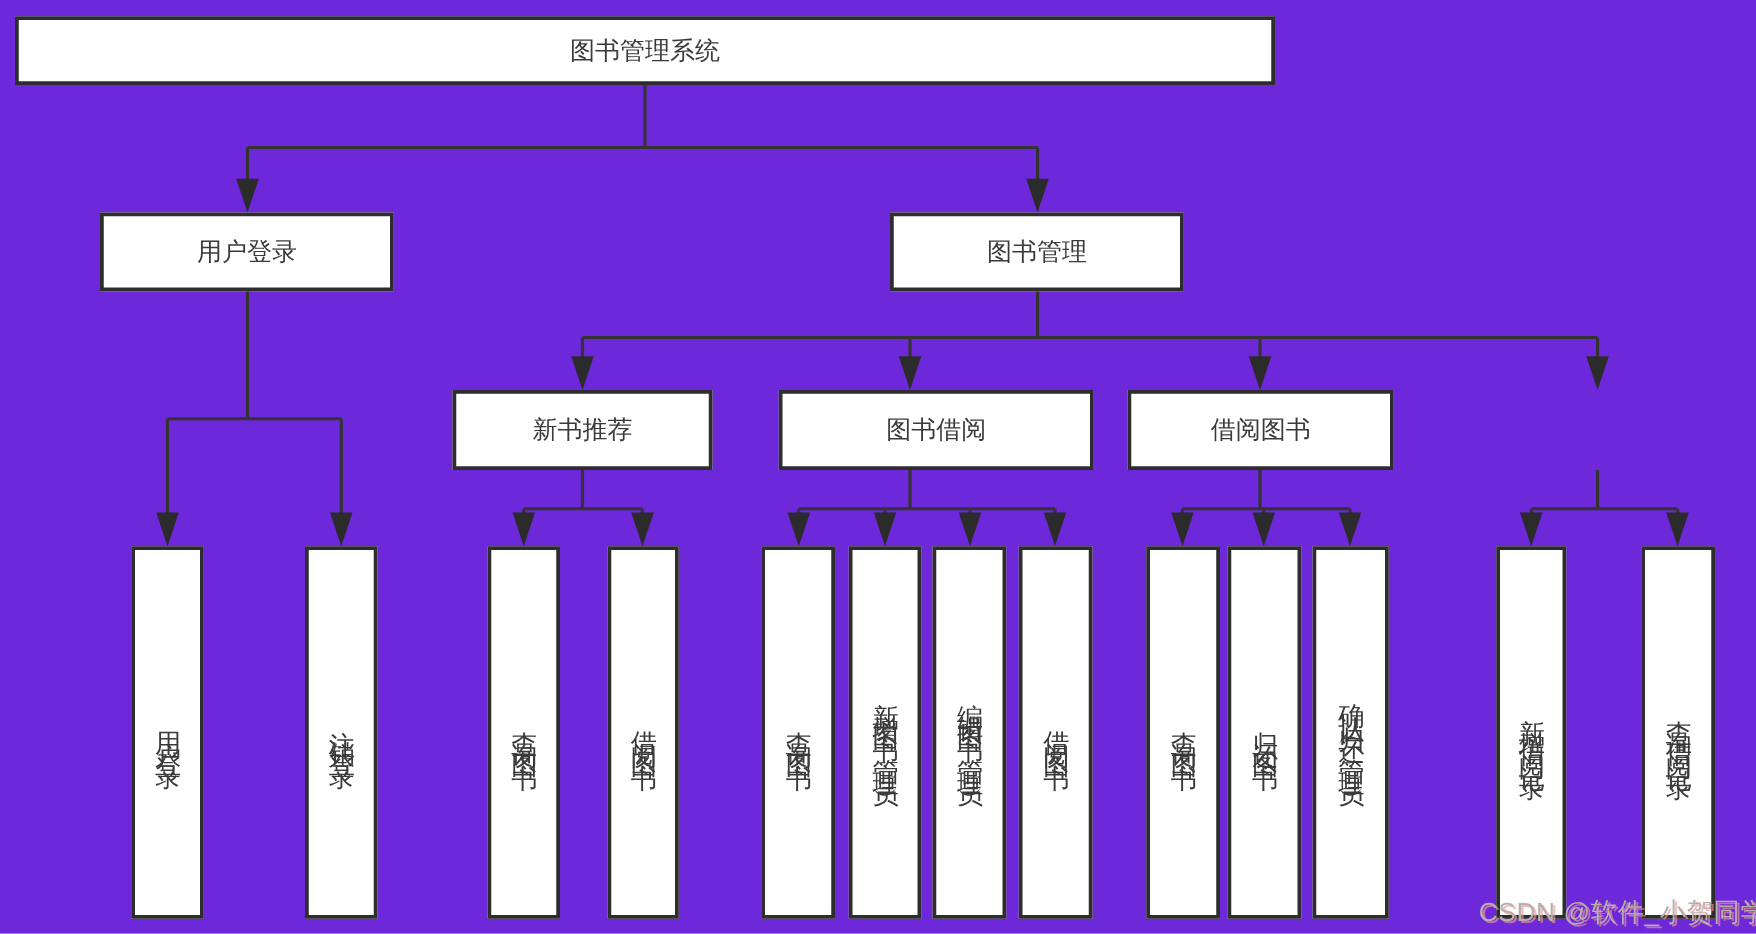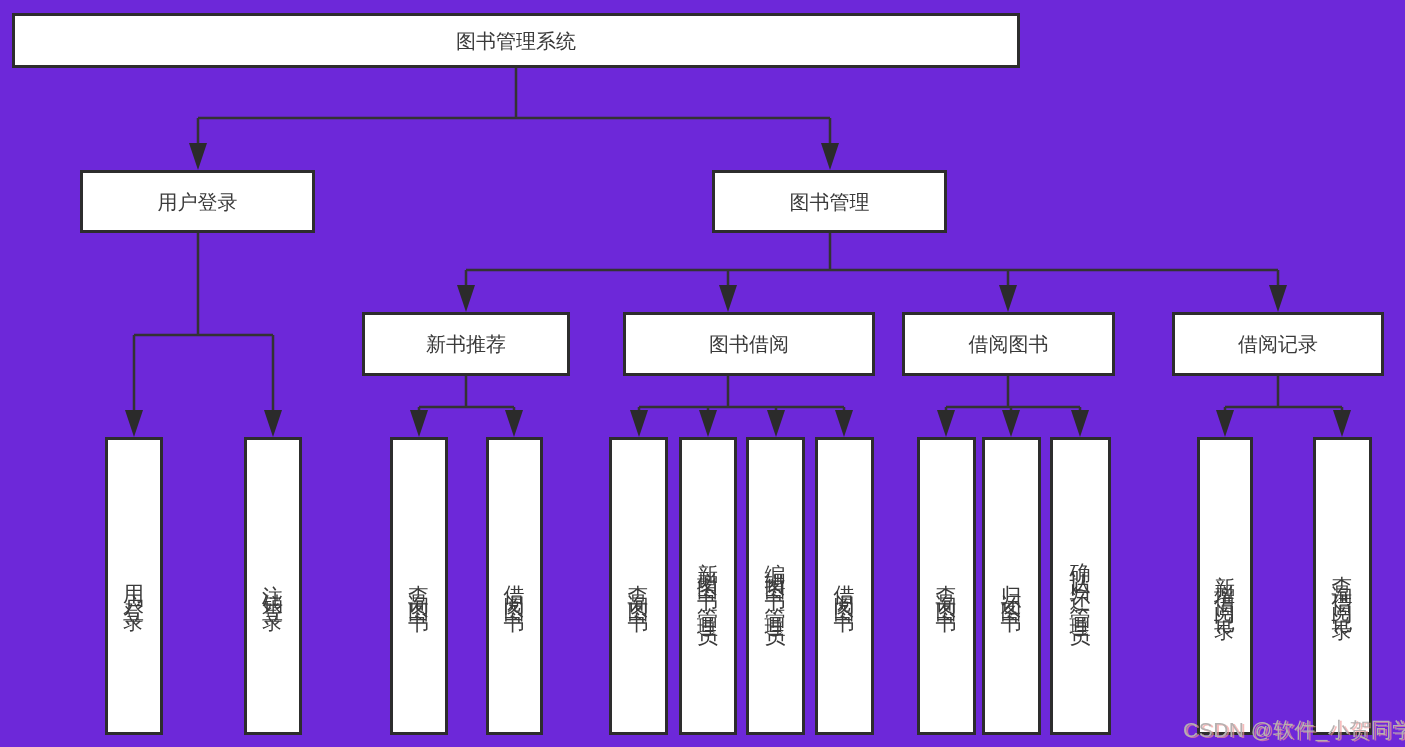--- a/index.html
+++ b/index.html
@@ -107,21 +107,20 @@
     </svg>
 
   <div class="box n-root">图书管理系统</div>
 
   <div class="box n-user-login">用户登录</div>
   <div class="box n-recommend">新书推荐</div>
 
   <div class="box n-book-mgmt">图书管理</div>
   <div class="box n-borrow">图书借阅</div>
   <div class="box n-current">借阅图书</div>
-  <div class="box n-records">借阅记录</div>
 
   <div class="box leaf lf l-ul1">用户登录</div>
   <div class="box leaf lf l-ul2">注销登录</div>
 
   <div class="box leaf lf l-nb1">查询图书</div>
   <div class="box leaf lf l-nb2">借阅图书</div>
 
   <div class="box leaf lf l-bb1">查询图书</div>
   <div class="box leaf lf l-bb2">新增图书（管理员）</div>
   <div class="box leaf lf l-bb3">编辑图书（管理员）</div>

